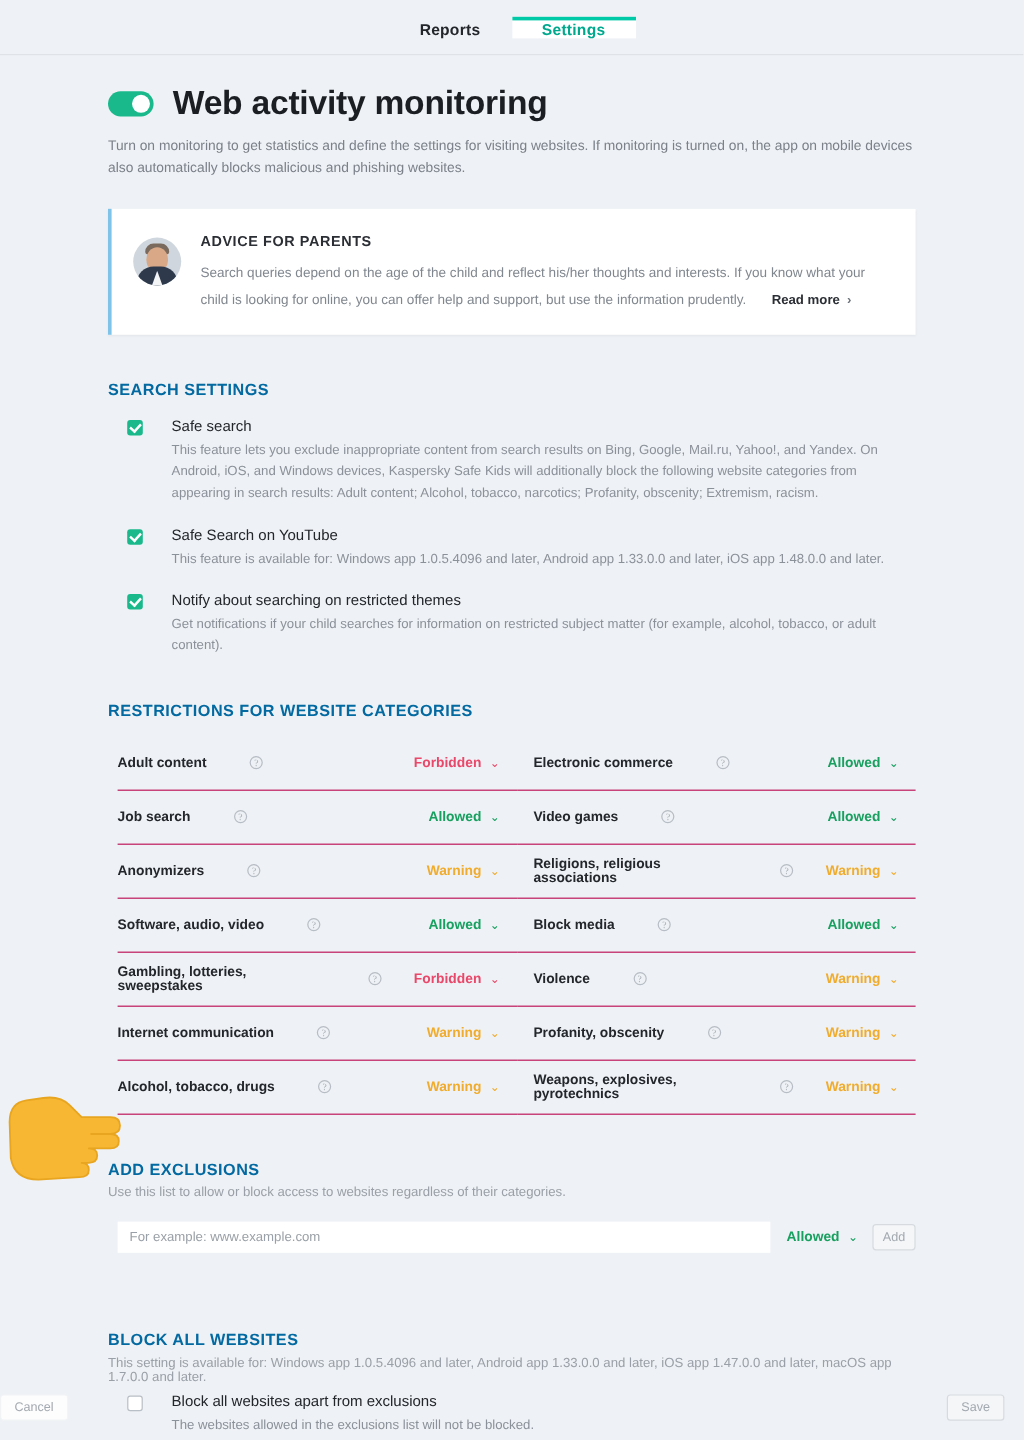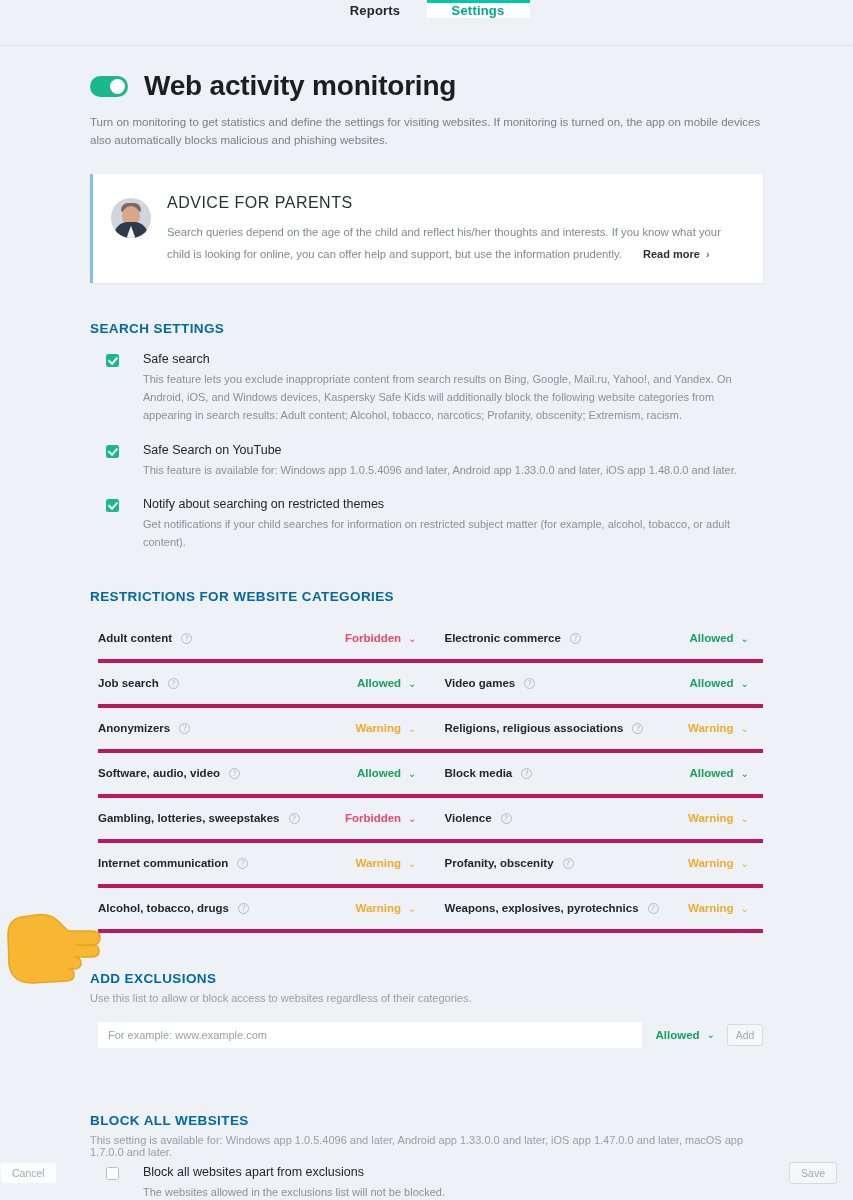--- a/index.html
+++ b/index.html
@@ -12,21 +12,21 @@
     overflow: hidden;
     position: relative;
   }
 
   
   .tabbar {
     height: 46px;
     background: #eef1f5;
     border-bottom: 1px solid #dfe3e8;
     display: flex;
-    align-items: flex-start;
+    align-items: center;
     justify-content: center;
     gap: 0px;
   }
   .tab {
     min-width: 103px;
     padding: 0 22px;
     display: flex; align-items: center; justify-content: center;
     font-size: 13px; font-weight: bold;
     color: #23262b;
     letter-spacing: .2px;
@@ -84,21 +84,21 @@
   .avatar .face { position:absolute; left:50%; top:8px; transform:translateX(-50%);
     width:18px; height:20px; border-radius:50% 50% 45% 45%; background:#d9a887; }
   .avatar .hair { position:absolute; left:50%; top:5px; transform:translateX(-50%);
     width:20px; height:9px; border-radius:10px 10px 3px 3px; background:#7a6a5d; }
   .avatar .body { position:absolute; left:50%; bottom:-2px; transform:translateX(-50%);
     width:34px; height:18px; border-radius:14px 14px 0 0; background:#2e3a4c; }
   .avatar .shirt { position:absolute; left:50%; bottom:-2px; transform:translateX(-50%);
     width:10px; height:14px; background:#f2f4f6; clip-path: polygon(50% 0,100% 100%,0 100%); }
   .advice-body { flex:1; }
   .advice-title {
-    font-size: 16px; font-weight: normal; letter-spacing:.5px;
+    font-size: 12px; font-weight: bold; letter-spacing:.5px;
     color:#2b2f35; margin-bottom: 9px;
   }
   .advice-text { font-size: 11.3px; line-height: 1.95; color:#81878f; }
   .readmore {
     display:inline-flex; align-items:center; gap:6px;
     font-size: 11px; font-weight: bold; color:#2b2f35;
     margin-left: 18px; cursor:pointer;
   }
   .readmore .chev { font-size: 11px; color:#6d737b; }
 
@@ -130,22 +130,23 @@
   
   .cat-grid {
     margin-top: 14px;
     display:grid; grid-template-columns: 1fr 1fr;
     column-gap: 0px;
     padding-left: 8px;
   }
   .cat-cell {
     display:flex; align-items:center;
     height: 45px;
-    border-bottom: 4px solid #be185d;
+    border-bottom: 1px solid #be185d;
     padding: 0 14px 0 0;
+    gap: 27px;
   }
   .cat-cell.rightcol { padding-left: 14px; }
   .cat-name { font-size: 11.5px; font-weight:bold; color:#23262b; }
   .qmark {
     width:11px; height:11px; border-radius:50%;
     border:1px solid #b7bdc4; color:#a7adb4;
     font-size:8px; line-height:9px; text-align:center;
     margin-left:9px; flex:none; cursor:pointer;
     font-family:"Liberation Serif", serif;
   }

